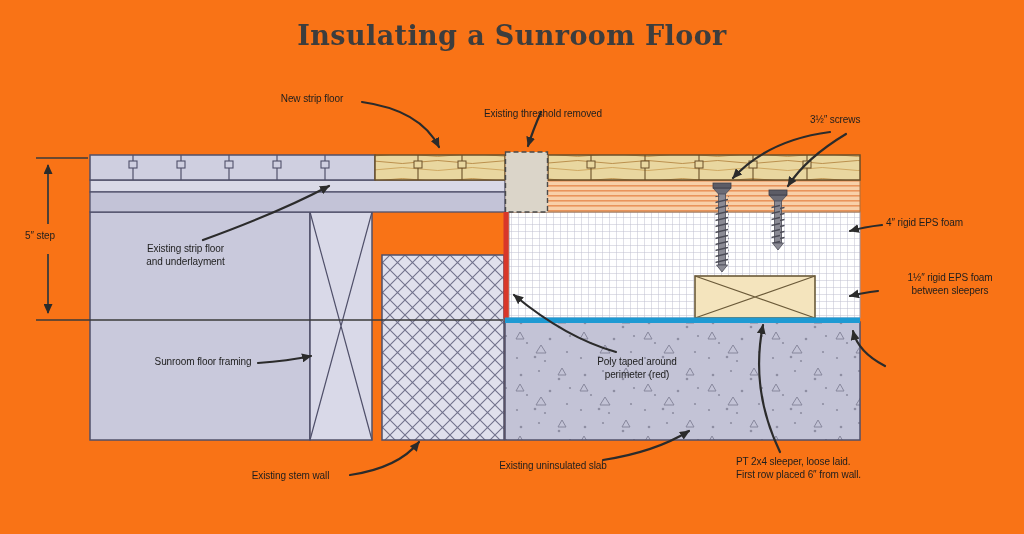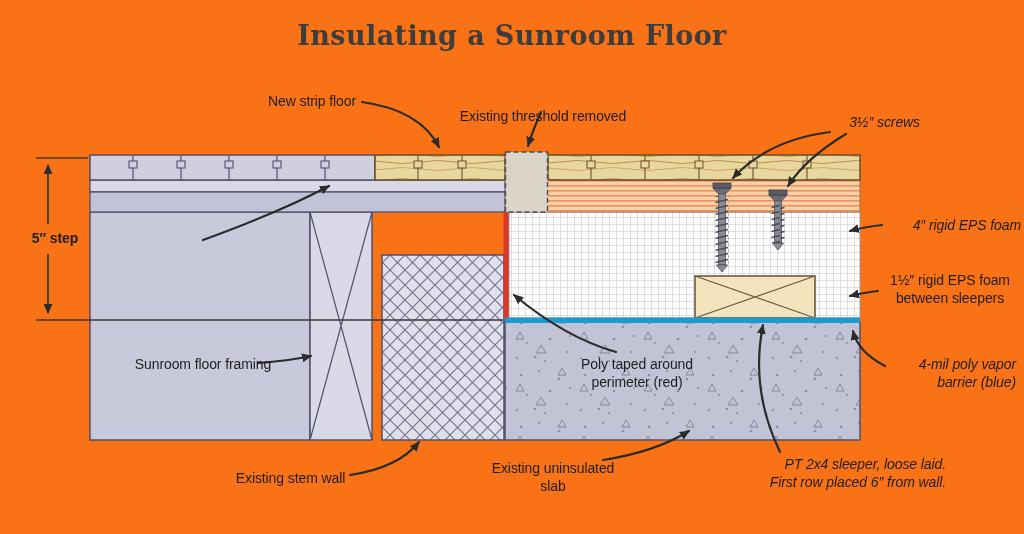--- a/index.html
+++ b/index.html
@@ -8,25 +8,25 @@
     position:relative; width:1024px; height:534px; background:#f97316;
     font-family:"Liberation Sans", sans-serif; overflow:hidden;
   }
   #diagram-svg { position:absolute; left:0; top:0; }
   #title {
     position:absolute; top:20px; left:0; width:100%;
     text-align:center; font-family:"DejaVu Serif", serif;
     font-weight:700; font-size:27px; color:#3d3d3d; letter-spacing:0.4px;
   }
   .lbl {
-    position:absolute; font-size:14px; line-height:1.25; color:#1e1e1e;
+    position:absolute; font-size:10px; line-height:1.25; color:#1e1e1e;
     white-space:pre-line; letter-spacing:-0.1px;
   }
   .lbl.center { text-align:center; }
-  .lbl.left   { text-align:right;font-style:italic; }
+  .lbl.left   { text-align:left; }
 </style>
 </head>
 <body>
 
 <div id="canvas">
 
   <svg id="diagram-svg" width="1024" height="534" viewBox="0 0 1024 534">
     <defs>
       <marker id="ah" markerWidth="11" markerHeight="9" refX="9" refY="4.5" orient="auto" markerUnits="userSpaceOnUse">
         <path d="M0 0 L10 4.5 L0 9 Z" fill="#2b2b2b"></path>
@@ -192,23 +192,23 @@
   </svg>
 
   <div id="title">Insulating a Sunroom Floor</div>
 
   <div class="lbl center" style="left:252px; top:93px;  width:120px;">New strip floor</div>
   <div class="lbl center" style="left:453px; top:108px;  width:180px;">Existing threshold removed</div>
   <div class="lbl left" style="left:810px; top:114px; width:110px;">3½″ screws</div>
   <div class="lbl left" style="left:886px; top:217px; width:135px;">4″ rigid EPS foam</div>
   <div class="lbl center" style="left:880px; top:272px; width:140px;">1½″ rigid EPS foam
 between sleepers</div>
-  <div class="lbl left" style="left:886px; top:356px; width:130px;">4-mil poly vapor
-barrier (blue)</div>
-  <div class="lbl center" style="left:23px;   top:230px; width:64px;font-weight:bold;">5″ step</div>
+  <div class="lbl center" style="left:8px;   top:230px; width:64px;">5″ step</div>
+  <div class="lbl center" style="left:108px; top:243px; width:155px;">Existing strip floor
+and underlayment</div>
   <div class="lbl center" style="left:128px; top:356px; width:150px;">Sunroom floor framing</div>
   <div class="lbl center" style="left:228px; top:470px; width:125px;">Existing stem wall</div>
   <div class="lbl center" style="left:478px; top:460px; width:150px;">Existing uninsulated slab</div>
   <div class="lbl center" style="left:572px; top:356px; width:130px;">Poly taped around
 perimeter (red)</div>
   <div class="lbl left" style="left:736px; top:456px; width:210px;">PT 2x4 sleeper, loose laid.
 First row placed 6″ from wall.</div>
 
 </div>
 

